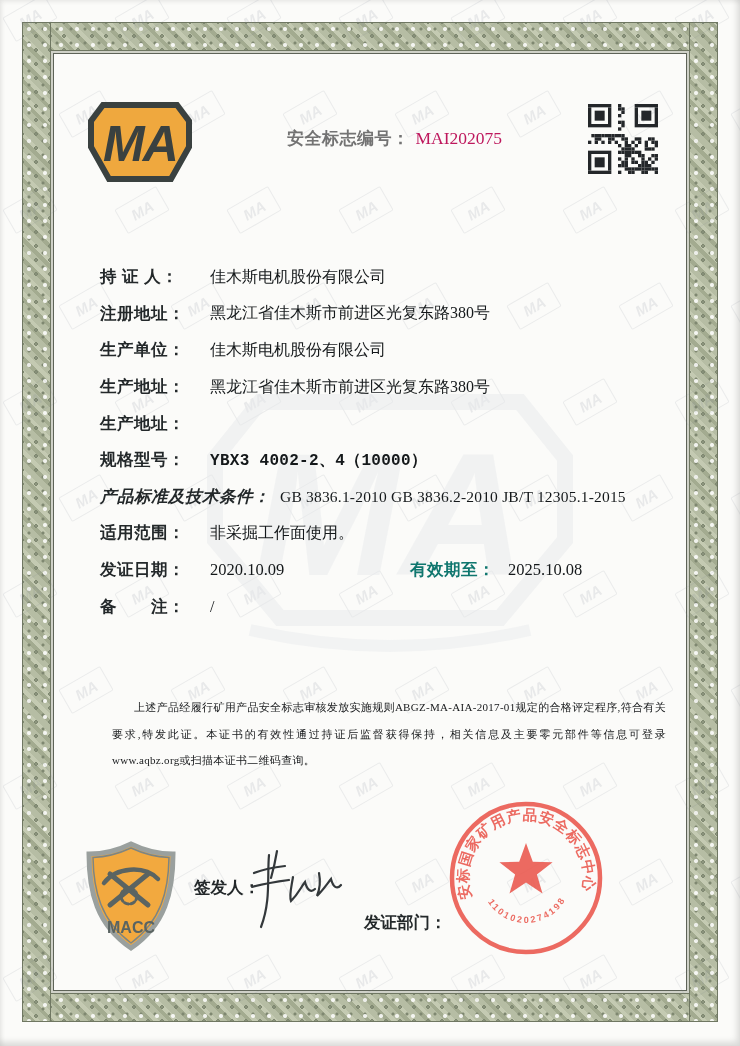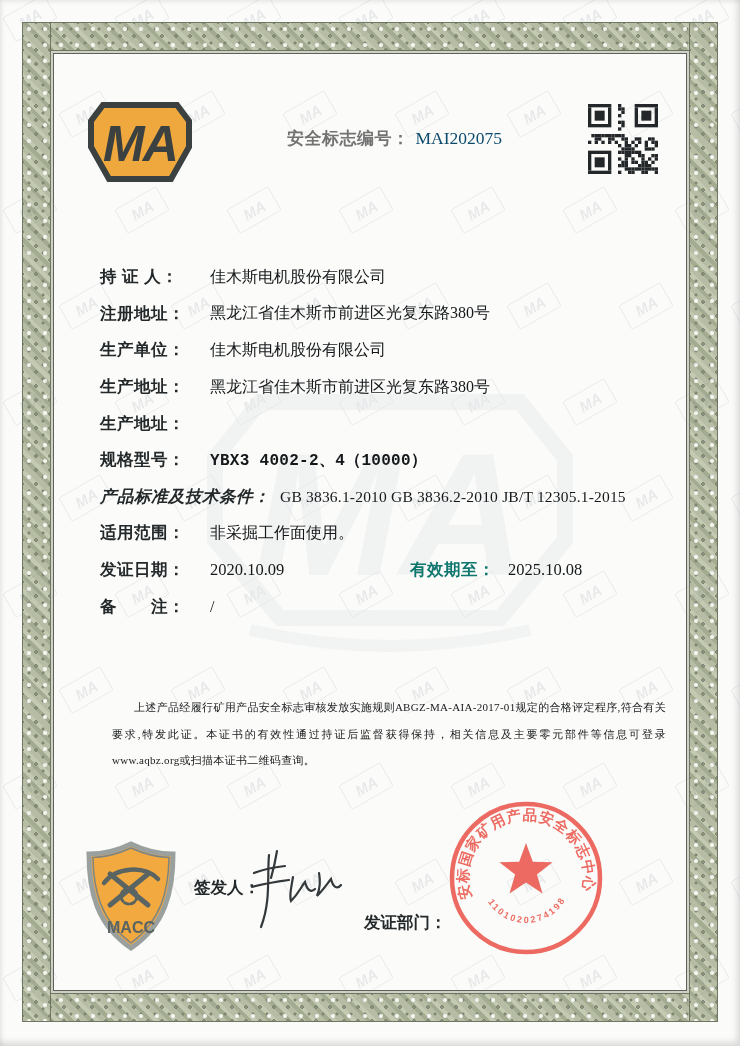--- a/index.html
+++ b/index.html
@@ -43,21 +43,21 @@
     transform:rotate(-30deg);
   }
   .wm-big{
     position:absolute;left:205px;top:390px;z-index:1;pointer-events:none;opacity:.5;
   }
   
   .content{position:absolute;inset:0;z-index:2;}
   .ma-logo{position:absolute;left:88px;top:102px;}
   .code-line{position:absolute;left:287px;top:127px;font-size:17px;white-space:nowrap;}
   .code-label{font-weight:bold;letter-spacing:.5px;color:#737373;}
-  .code-value{font-family:"Liberation Serif",serif;font-size:17.5px;margin-left:6px;color:#0c4a6e;}
+  .code-value{font-family:"Liberation Serif",serif;font-size:17.5px;margin-left:6px;color:#be185d;}
   .qr-box{position:absolute;left:588px;top:104px;}
   .cert-title{
     position:absolute;left:0;right:0;top:191px;text-align:center;
     font-size:42px;font-weight:bold;letter-spacing:3px;color:#111416;
     font-family:"Liberation Serif",serif;
   }
   .fields{position:absolute;left:100px;top:259px;width:560px;}
   .row{height:36.6px;display:flex;align-items:center;white-space:nowrap;}
   .row .label{font-weight:bold;font-size:16.5px;min-width:110px;color:#23282a;letter-spacing:.5px;}
   .row.long .label{min-width:0;margin-right:10px;font-style:italic;}

